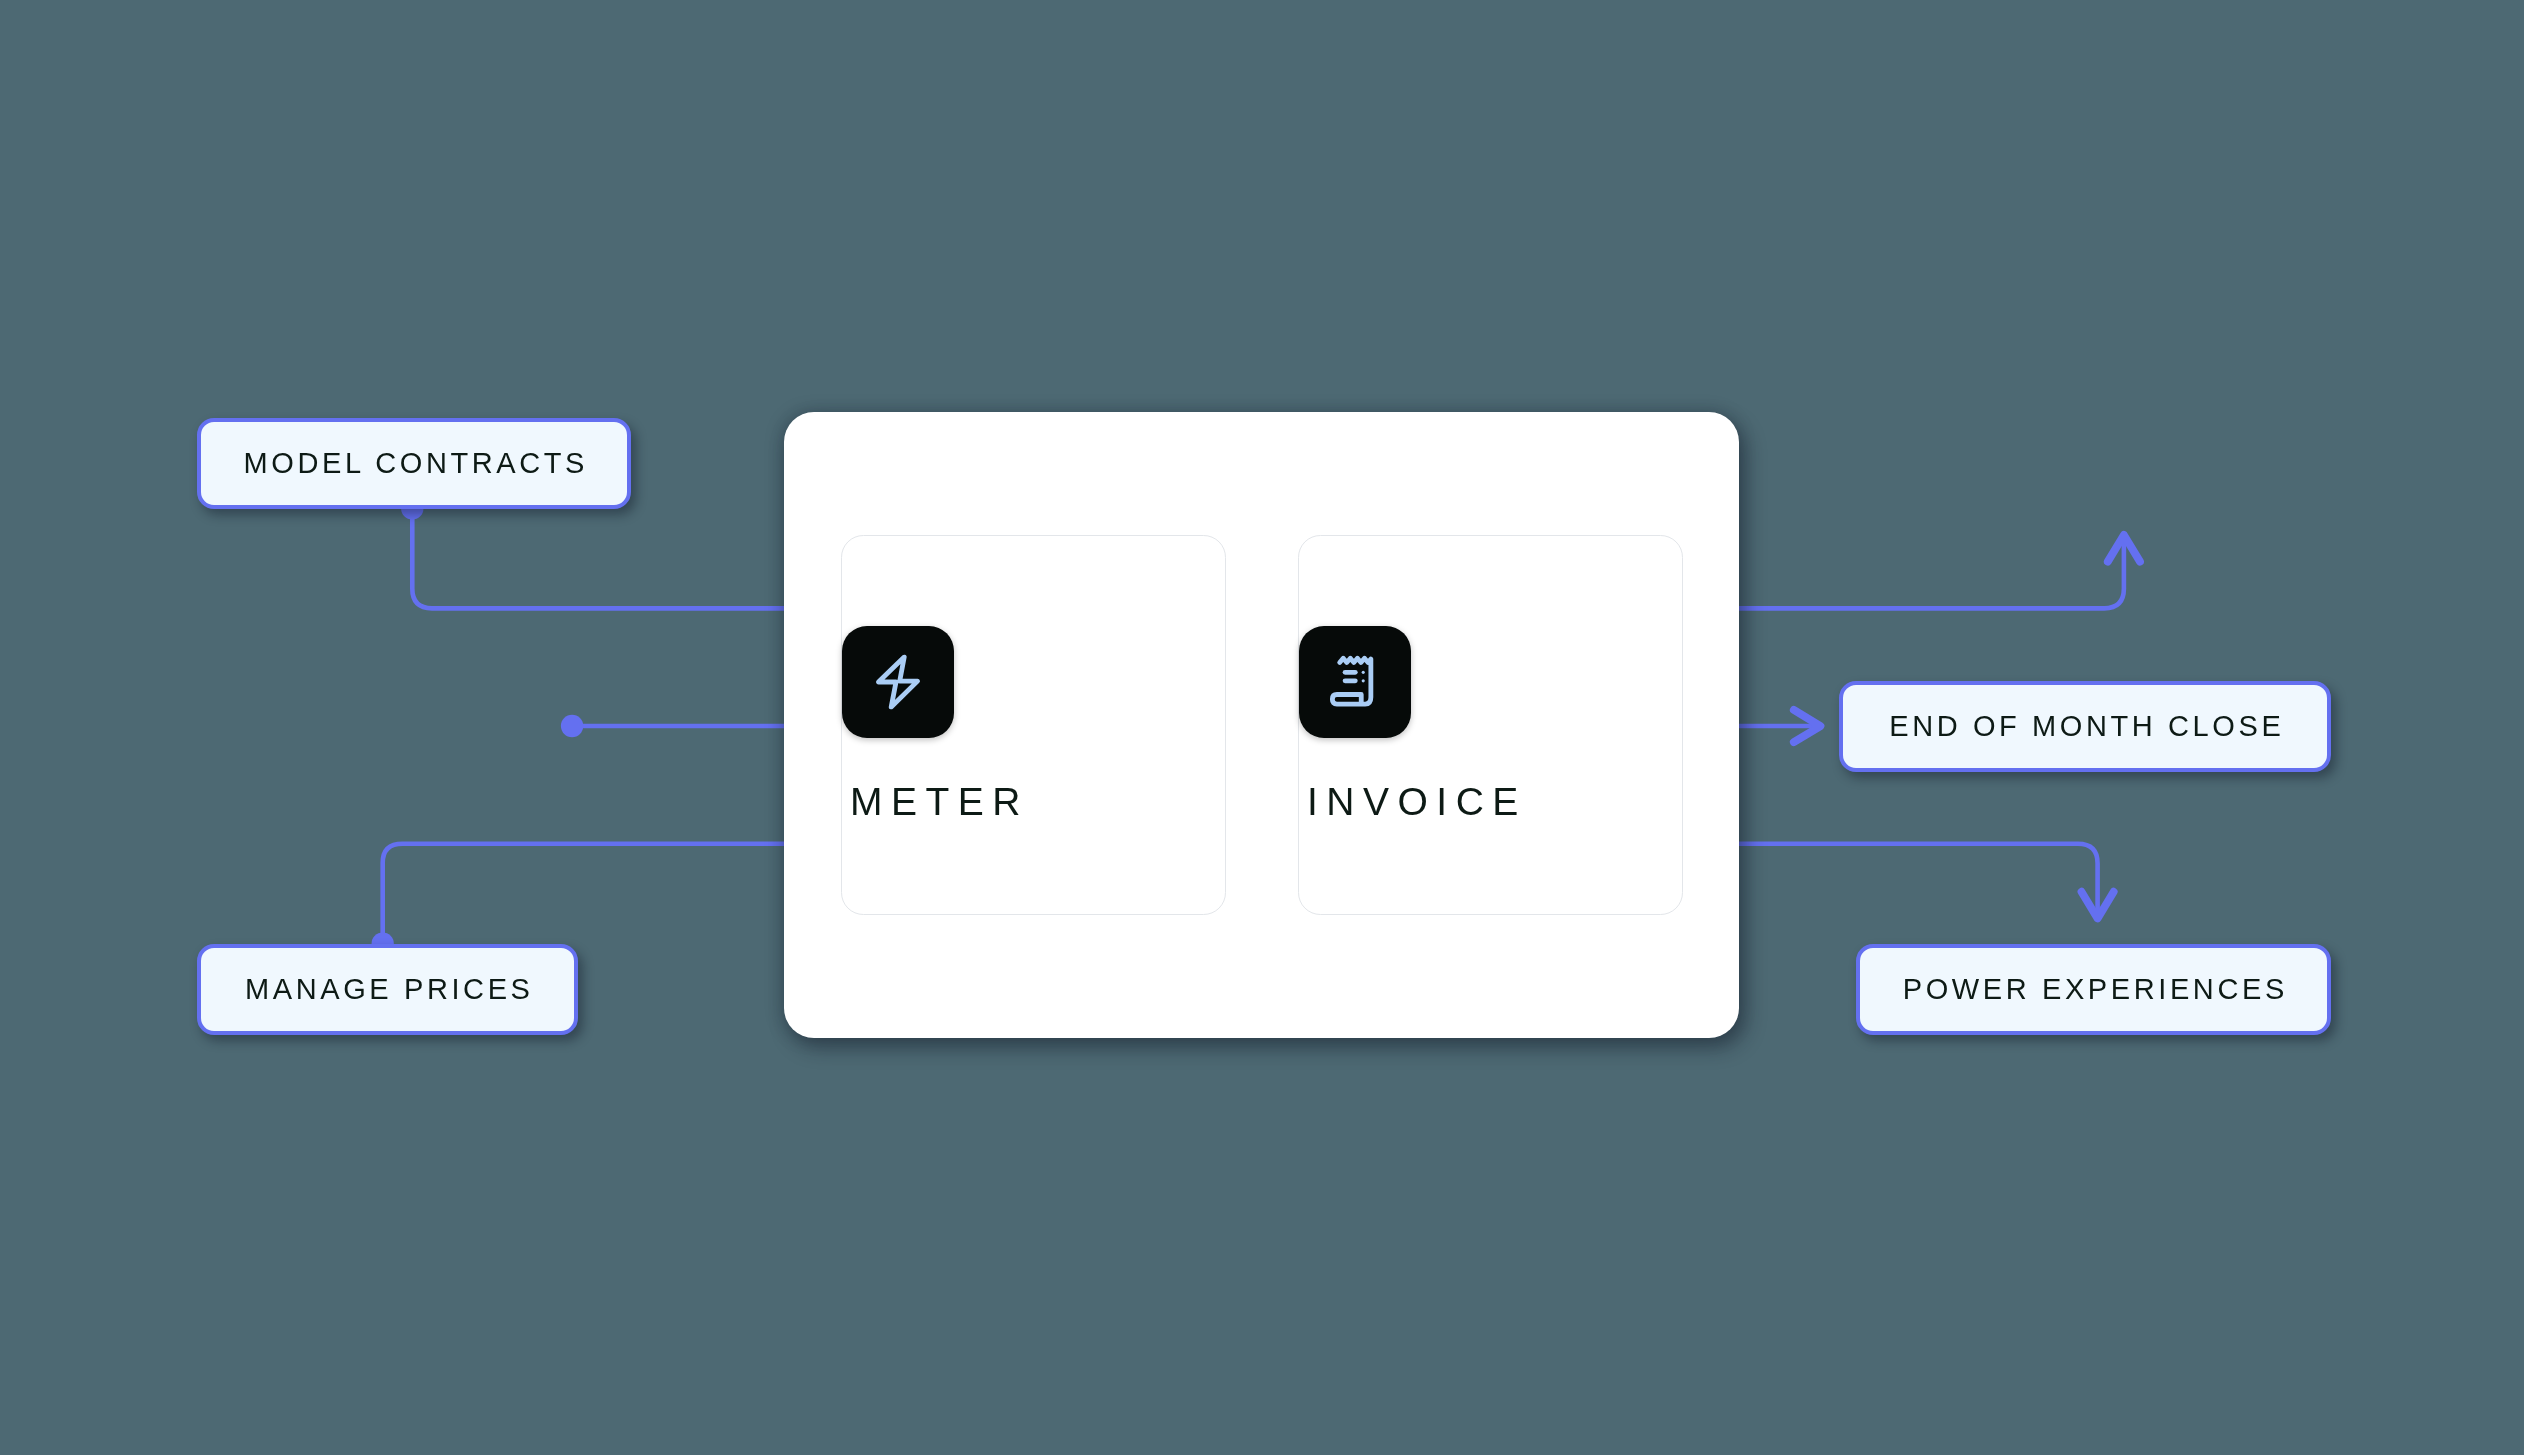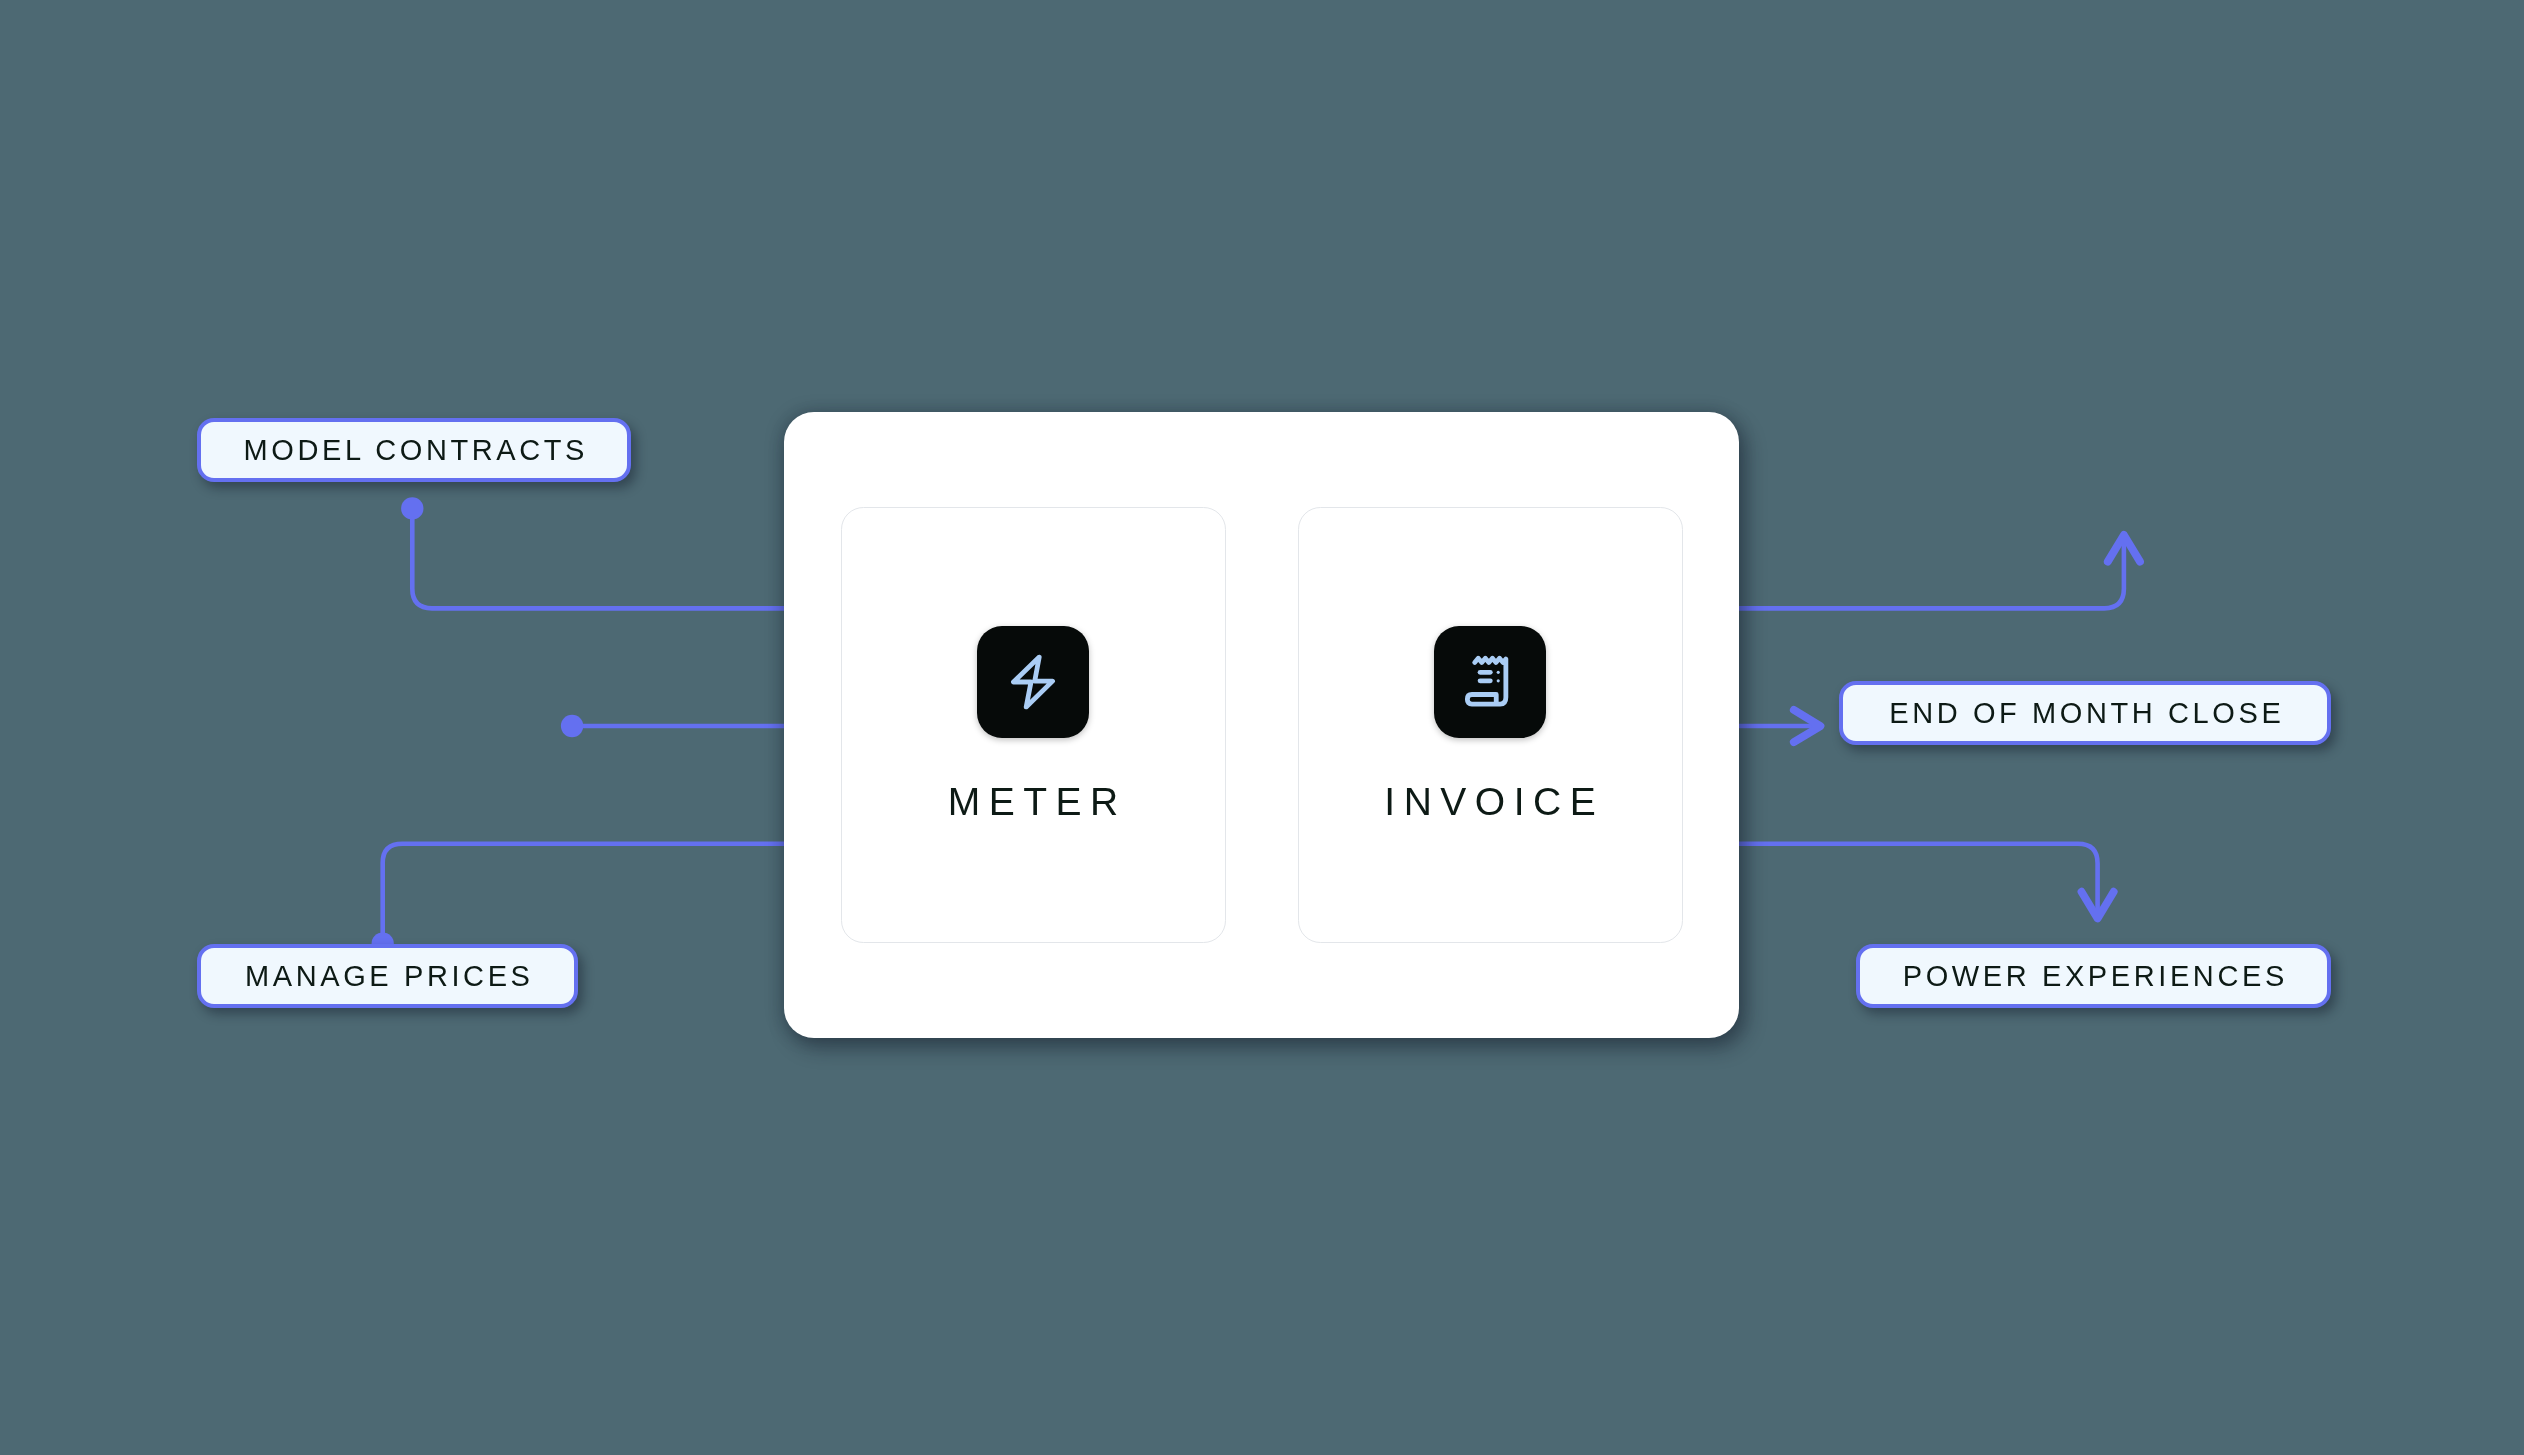--- a/index.html
+++ b/index.html
@@ -46,27 +46,26 @@
     width: 100%;
     height: 100%;
     display: flex;
     align-items: center;
     justify-content: center;
     gap: 72px;
   }
 
   .panel {
     width: 385px;
-    height: 436px;
+    height: 380px;
     border: 1.3px solid #e3e6ea;
     border-radius: 22.4px;
     background: #ffffff;
     display: flex;
     flex-direction: column;
-    align-items: center;
     justify-content: center;
     box-sizing: border-box;
   }
 
   .panel-icon {
     width: 112px;
     height: 112px;
     border-radius: 25px;
     background: #060a09;
     display: flex;
@@ -90,21 +89,21 @@
     position: absolute;
     background: #f0f8fe;
     border: 4.6px solid #6470f0;
     border-radius: 17px;
     box-sizing: border-box;
     display: flex;
     align-items: center;
     justify-content: center;
     box-shadow: 4.6px 6px 10.5px rgba(13,20,34,0.40);
     z-index: 4;
-    height: 64px;
+    height: 91px;
   }
   .pill-text {
     font-size: 29px;
     letter-spacing: 3.6px;
     text-indent: 3.6px;
     color: #0d1a15;
     white-space: nowrap;
   }
 
   

